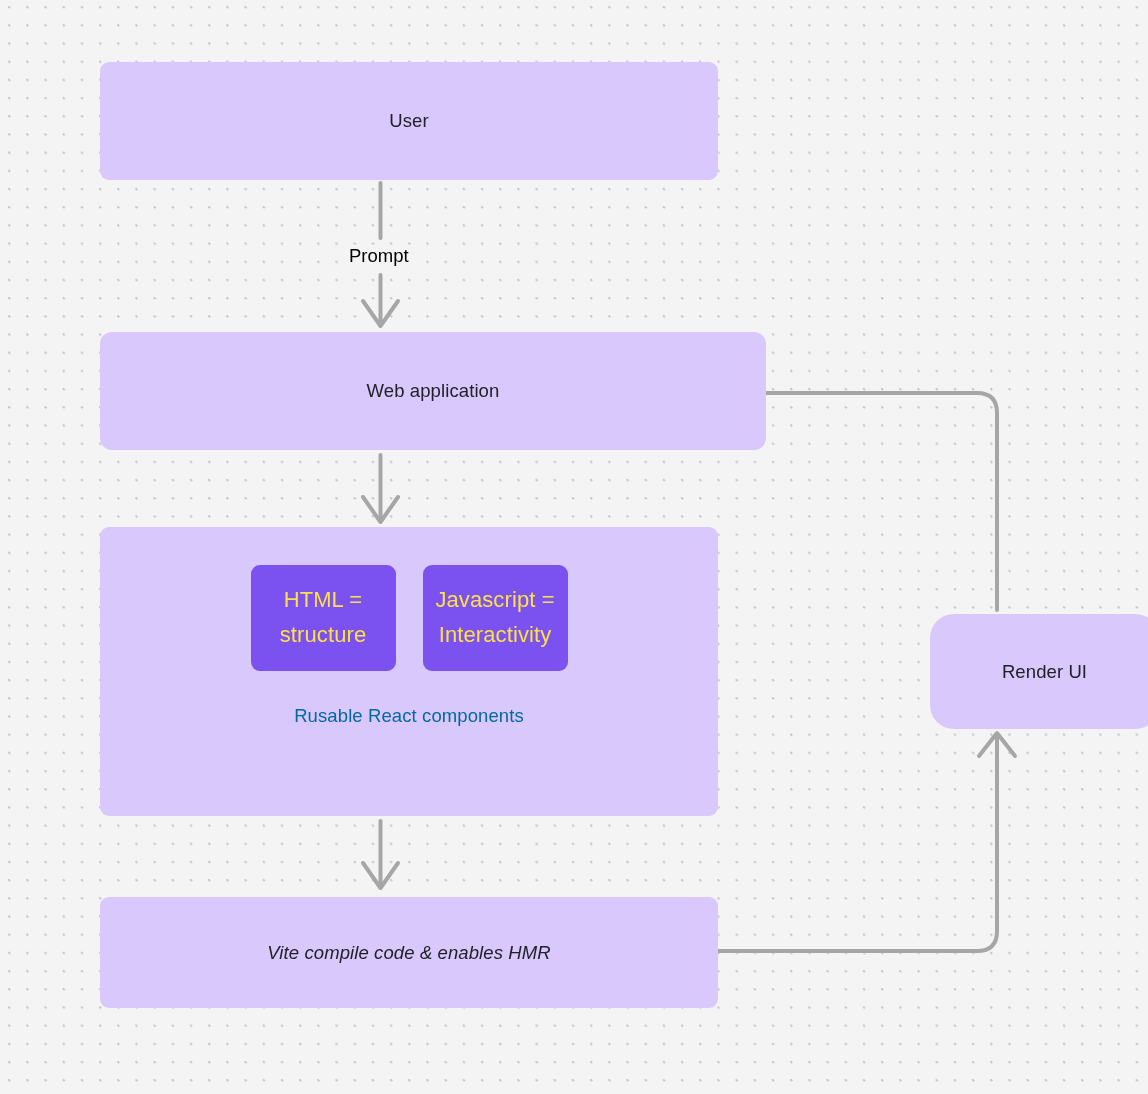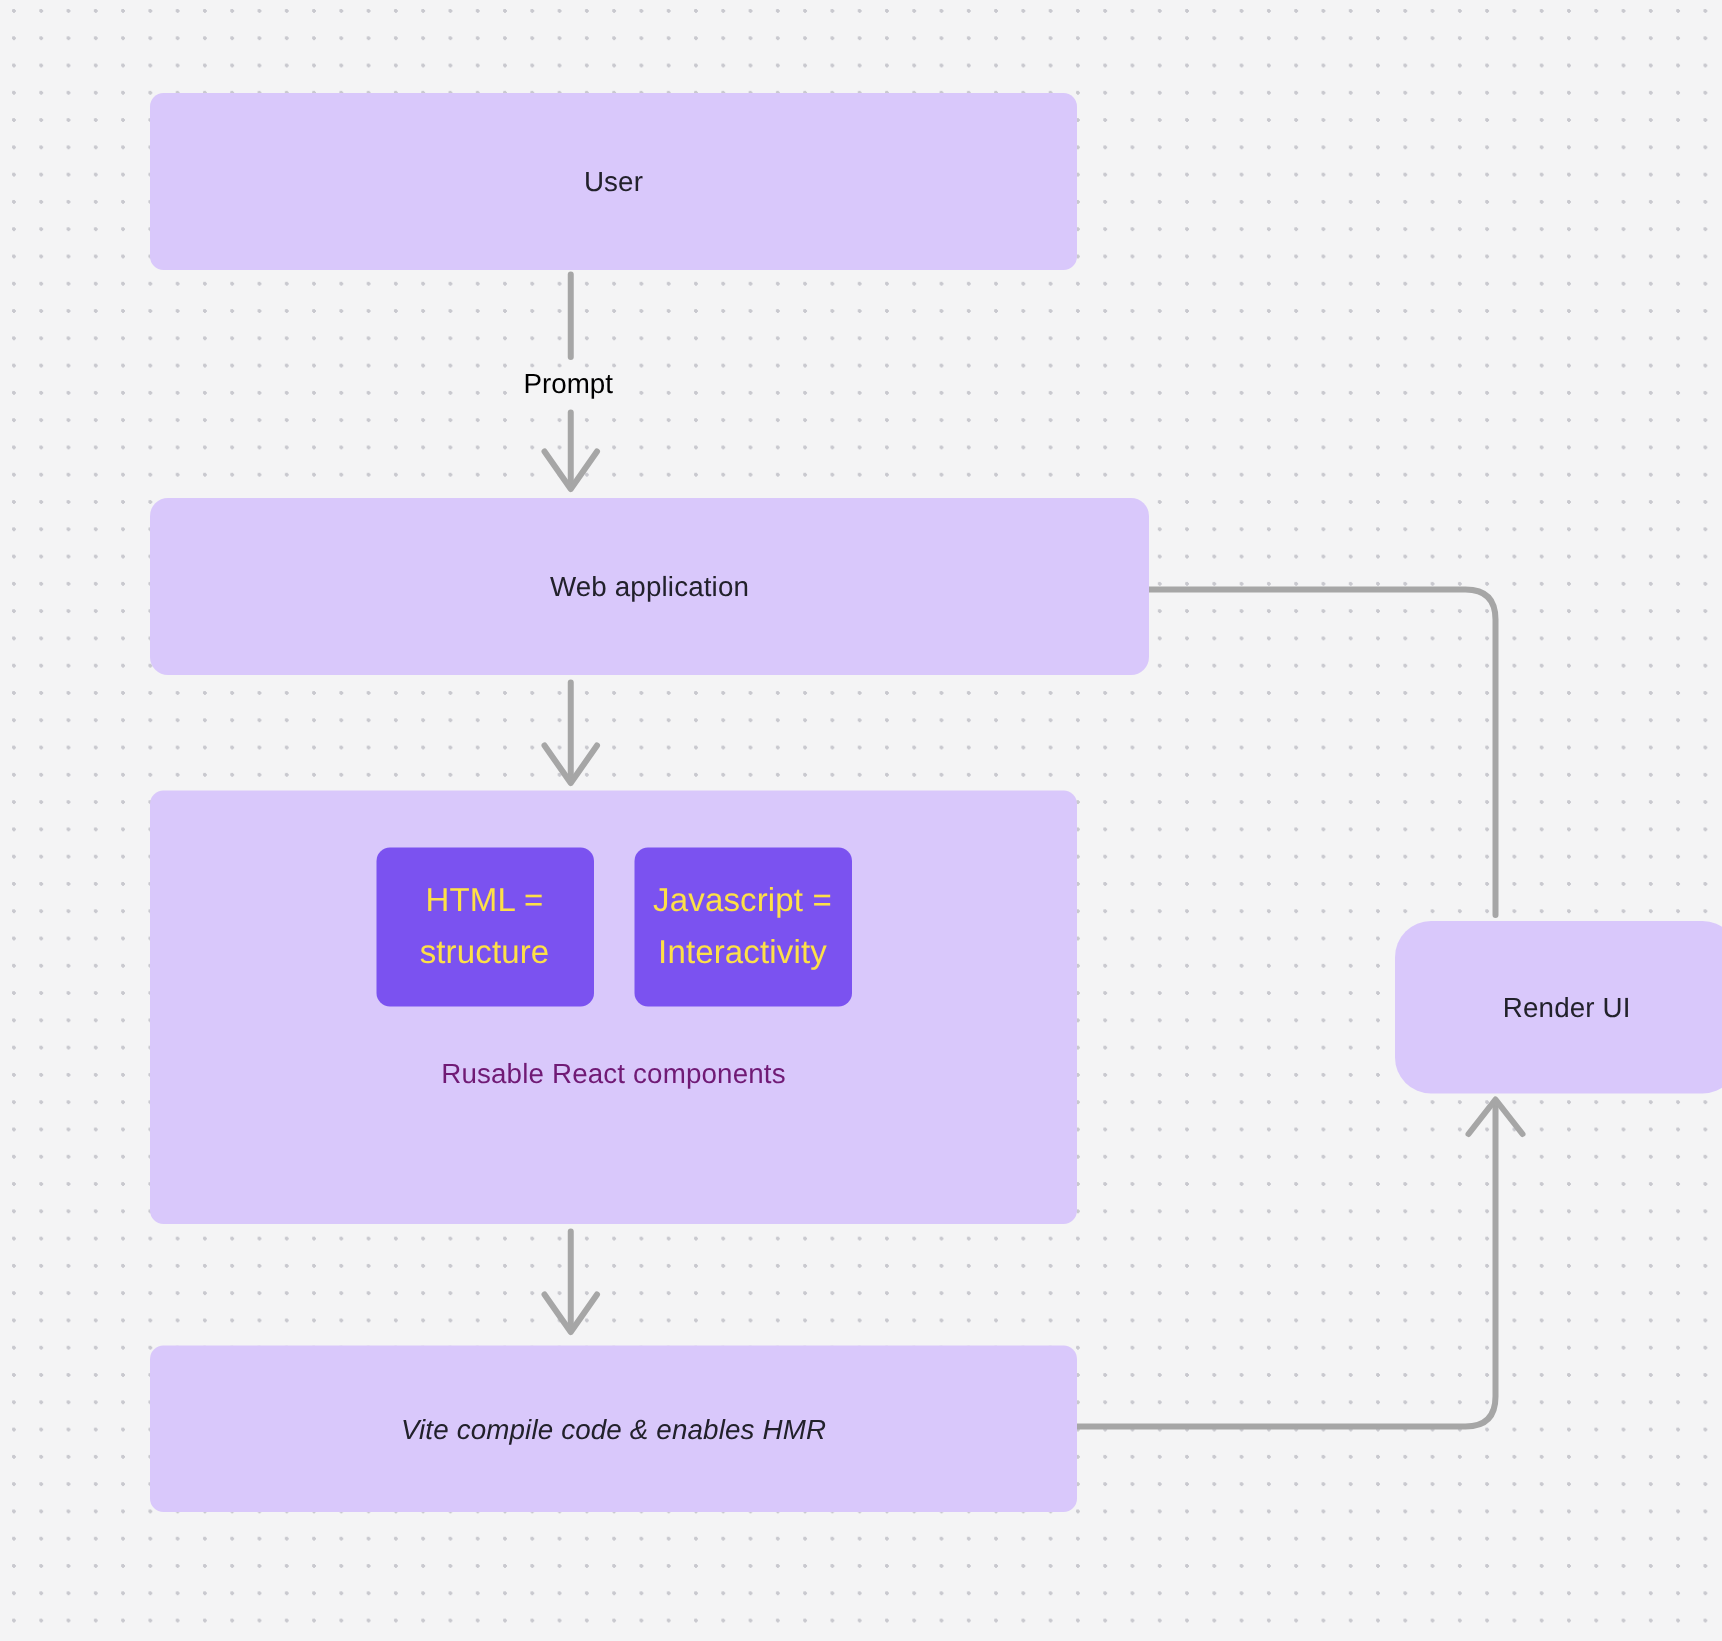--- a/index.html
+++ b/index.html
@@ -76,21 +76,21 @@
     line-height: 1.58;
     box-sizing: border-box;
     padding: 0 6px;
   }
   .components-caption {
     position: absolute;
     left: 0;
     top: 178px;
     width: 100%;
     text-align: center;
-    color: #701a75;
+    color: #0369a1;
     font-size: 18.5px;
   }
   .edge-label {
     position: absolute;
     color: #000000;
     font-size: 18.5px;
     background: #f4f4f5;
     padding: 0 5px;
     white-space: nowrap;
   }

